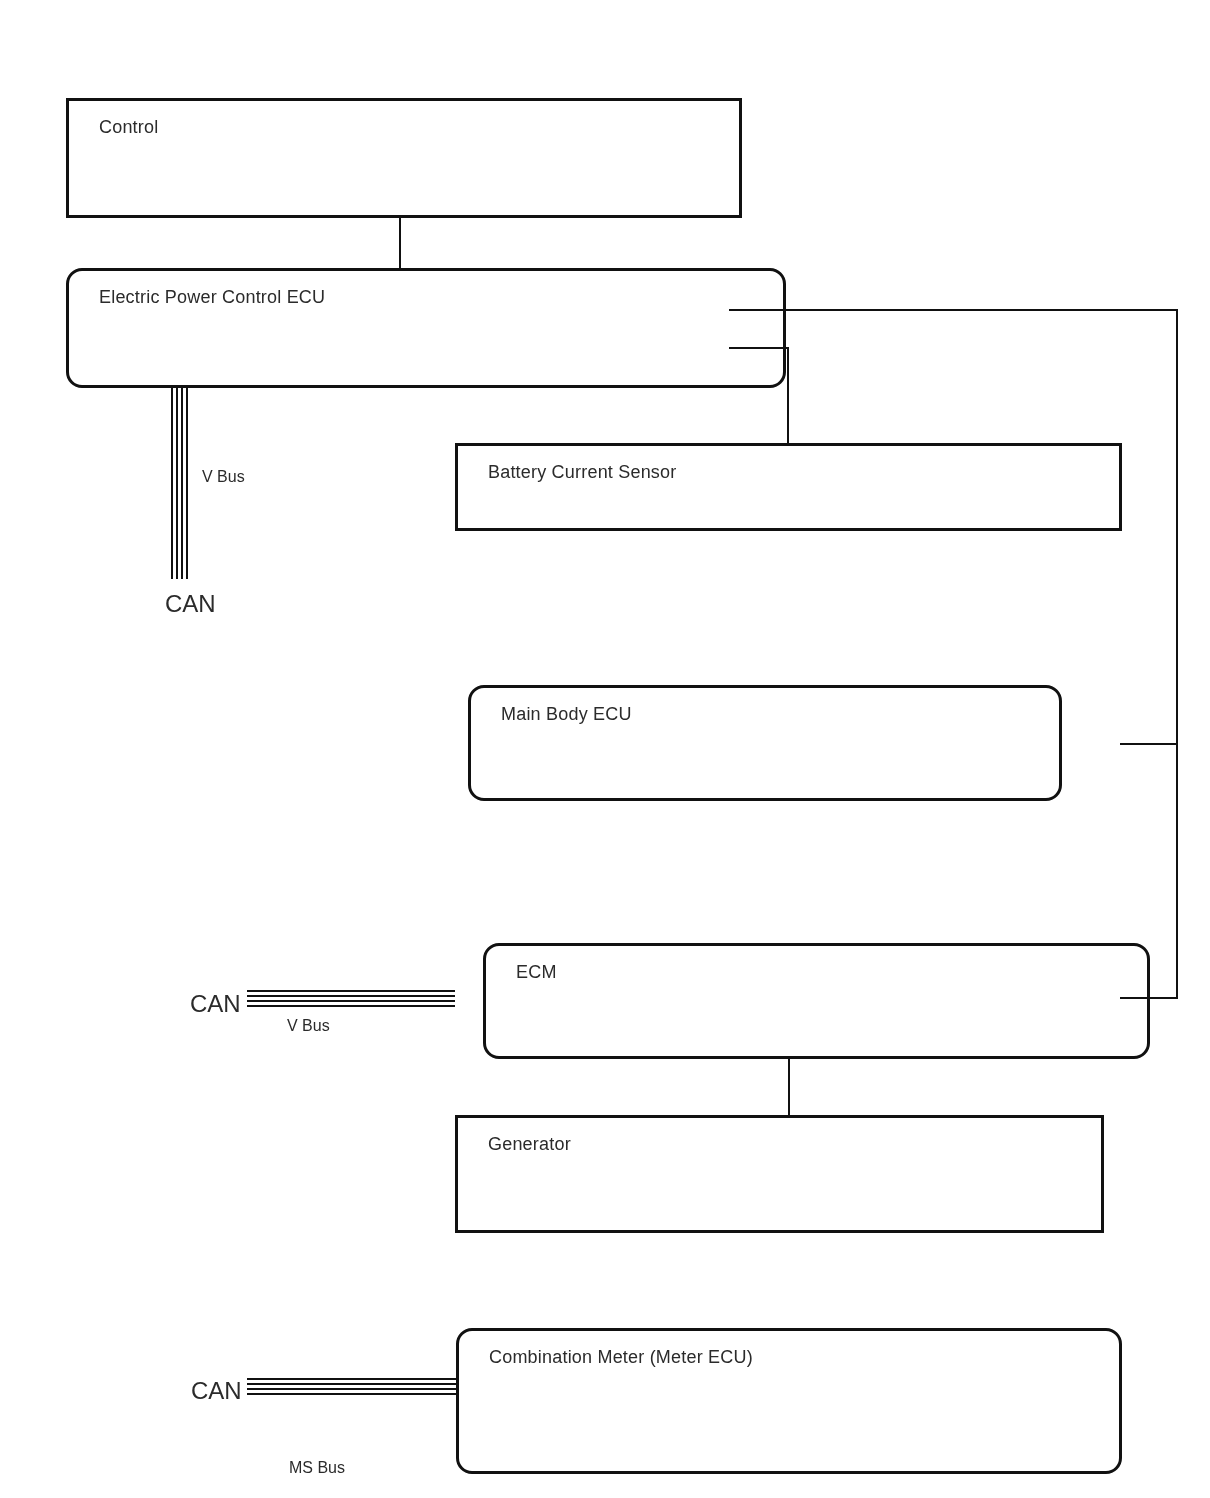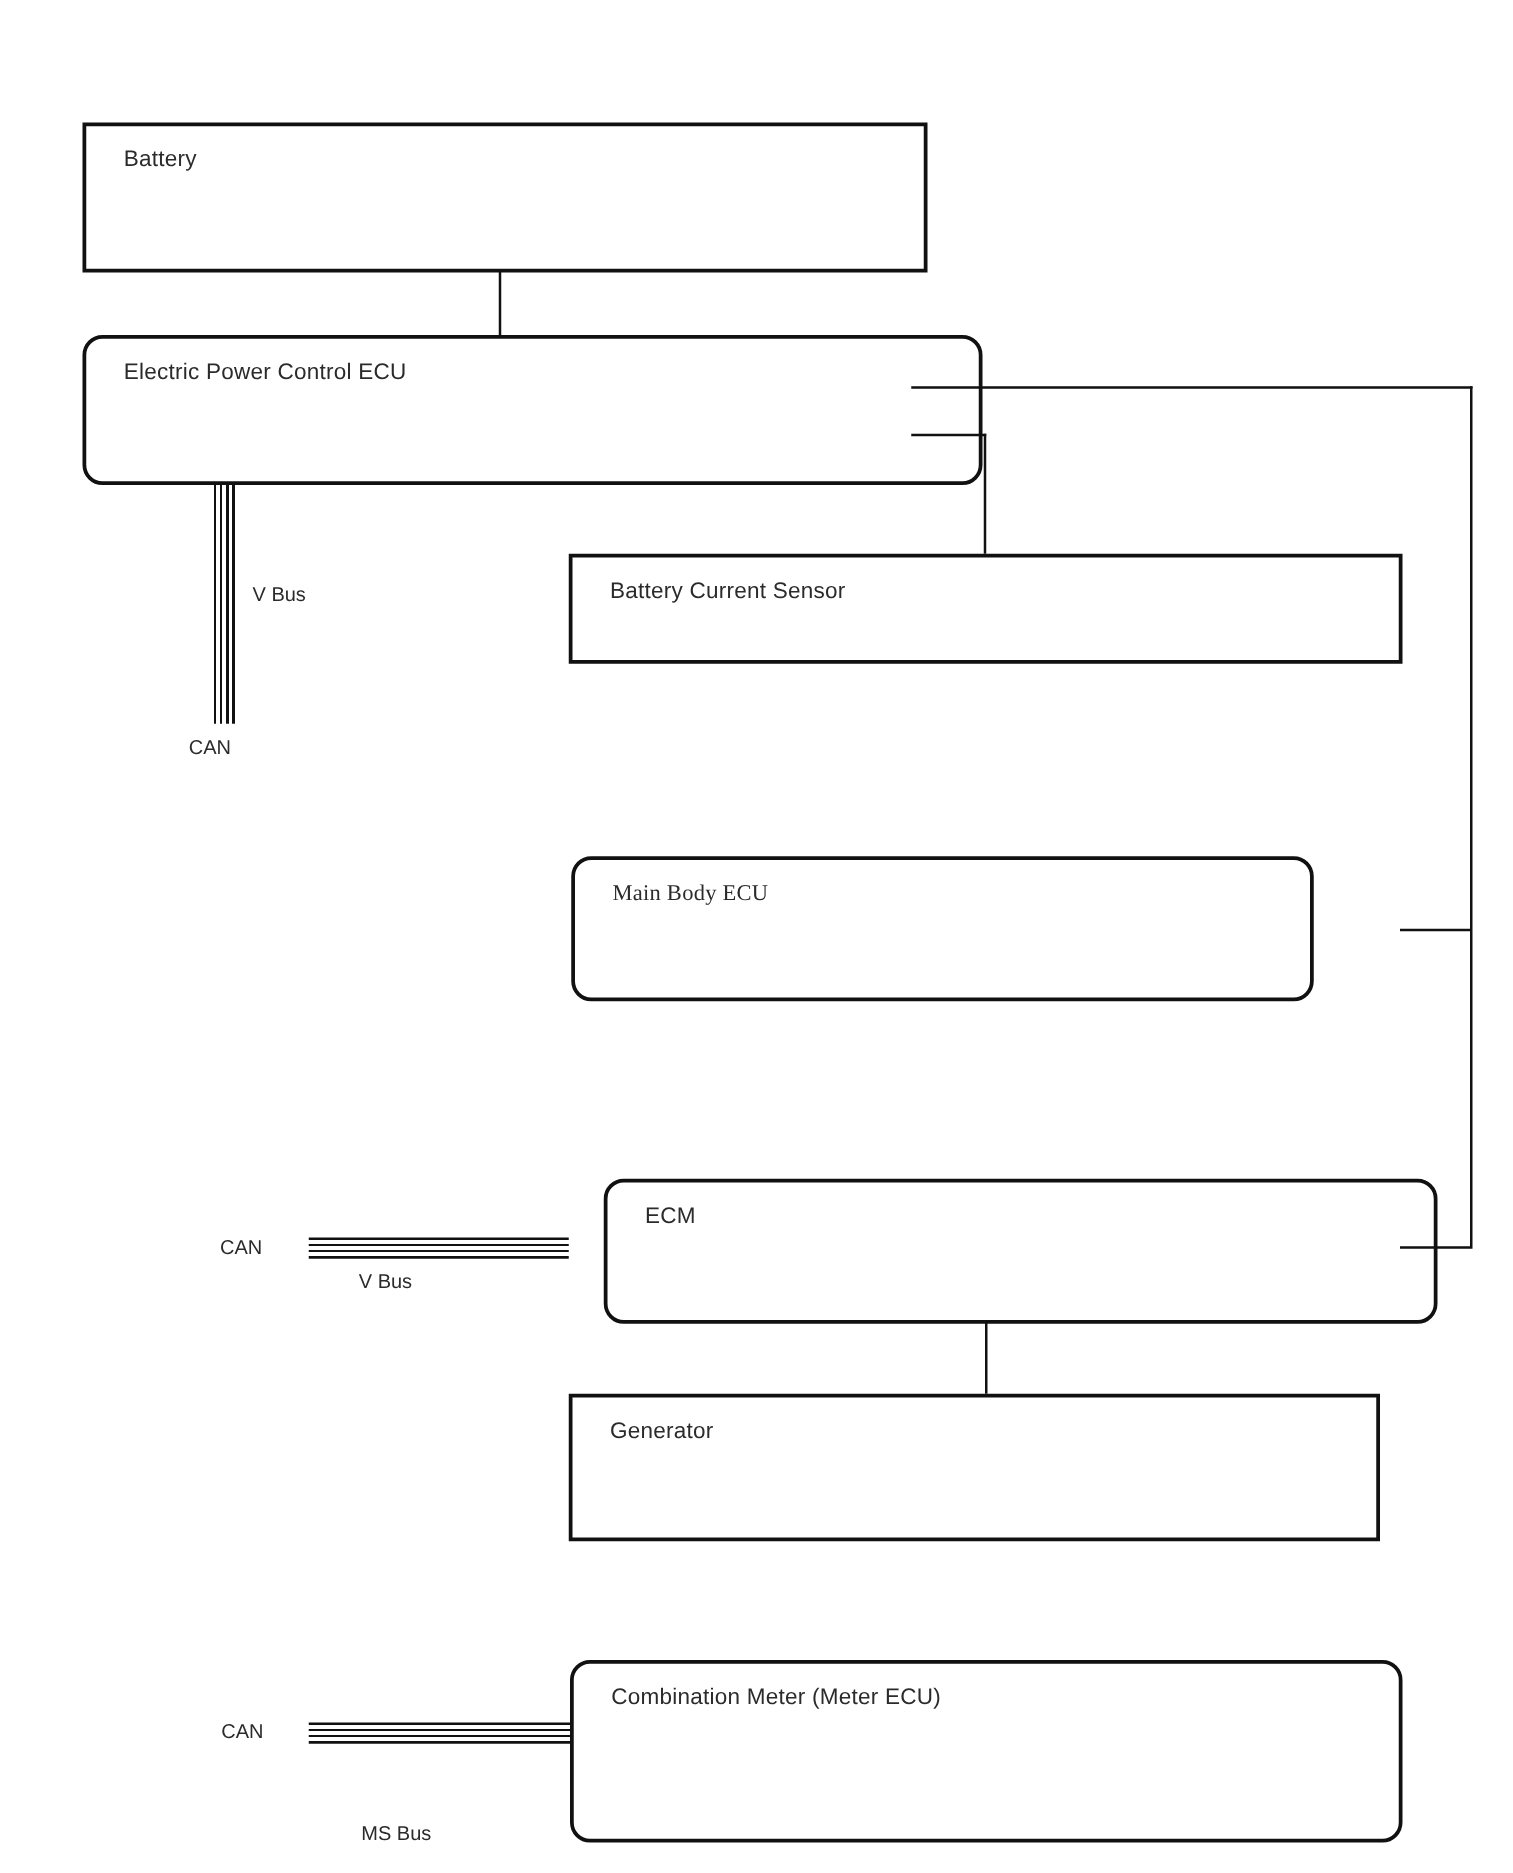--- a/index.html
+++ b/index.html
@@ -38,27 +38,27 @@
   }
   .bus-v{
     position:absolute;width:17px;
     background:repeating-linear-gradient(to right, var(--line) 0 2px, transparent 2px 5px);
   }
   .bus-label{
     position:absolute;
     font-size:16px;
     white-space:nowrap;
   }
-  .bus-label.can{font-size:16px;}
+  .bus-label.can{font-size:24px;margin-left:14px;}
 
   
   #box-battery   {left:66px;  top:98px;   width:676px; height:120px;}
   #box-epc       {left:66px;  top:268px;  width:720px; height:120px;}
   #box-bcs       {left:455px; top:443px;  width:667px; height:88px;}
-  #box-mbecu     {left:457px; top:685px;  width:594px; height:116px;font-family:Liberation Serif, serif;}
+  #box-mbecu     {left:468px; top:685px;  width:594px; height:116px;}
   #box-ecm       {left:455px; top:943px;  width:667px; height:116px;margin-left:28px;}
   #box-generator {left:455px; top:1115px; width:649px; height:118px;}
   #box-meter     {left:456px; top:1328px; width:666px; height:146px;}
 
   
   #w-battery-epc   {left:399px;  top:217px; width:2px;   height:51px;}
   #w-epc-right-h   {left:729px;  top:309px; width:449px; height:2px;}
   #w-right-v       {left:1176px; top:309px; width:2px;   height:690px;}
   #w-mbecu-stub    {left:1120px; top:743px; width:56px;  height:2px;}
   #w-ecm-stub      {left:1120px; top:997px; width:56px;  height:2px;}
@@ -78,21 +78,21 @@
   #lbl-vbus-ecm   {left:287px; top:1017px;}
   #lbl-can-meter  {left:177px; top:1377px;}
   #lbl-msbus-meter{left:289px; top:1459px;}
 </style>
 </head>
 <body>
 
 <div class="canvas">
 
   <div class="node" id="box-battery">
-    <span class="node-label">Battery</span>
+    <span class="node-label">Control</span>
   </div>
 
   <div class="node rounded" id="box-epc">
     <span class="node-label">Electric Power Control ECU</span>
   </div>
 
   <div class="node" id="box-bcs">
     <span class="node-label">Battery Current Sensor</span>
   </div>
 

